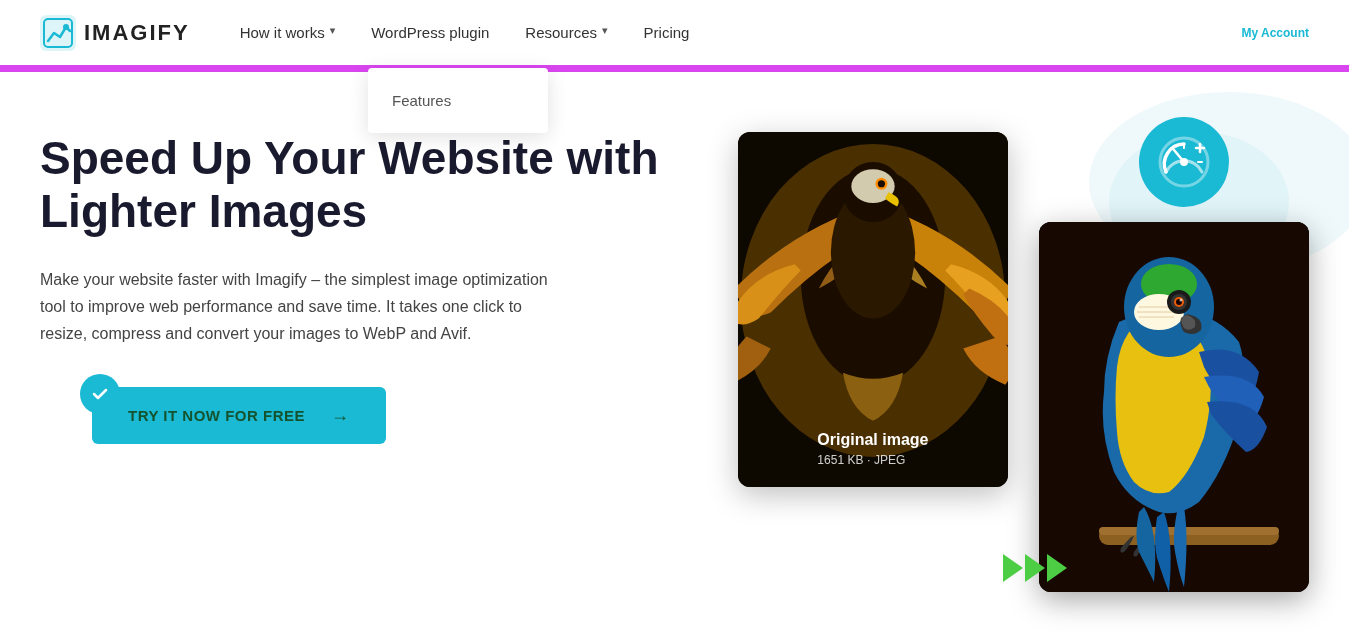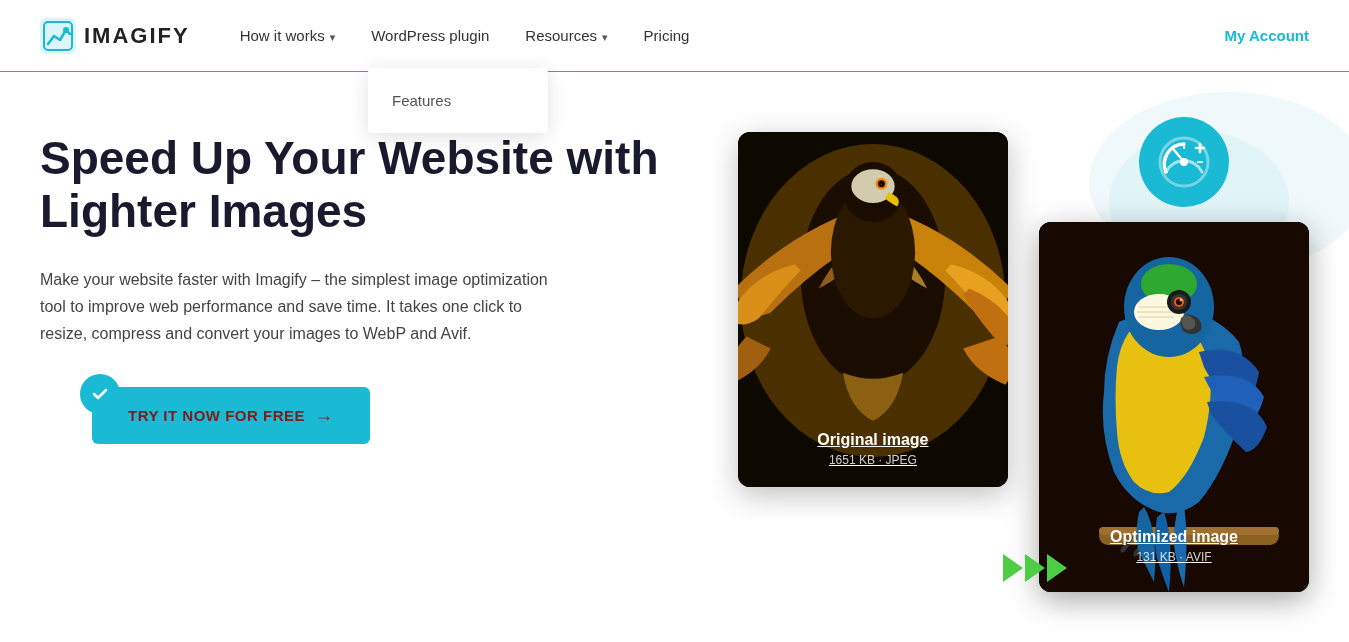--- a/index.html
+++ b/index.html
@@ -5,21 +5,21 @@
     * { margin: 0; padding: 0; box-sizing: border-box; }
     body { font-family: 'Segoe UI', Arial, sans-serif; background: #fff; overflow-x: hidden; width: 1349px; height: 642px; position: relative; }
 
     
     nav {
       display: flex;
       align-items: center;
       padding: 0 40px;
       height: 72px;
       background: #fff;
-      border-bottom: 1px solid #d946ef;
+      border-bottom: 7px solid #d946ef;
       position: relative;
       z-index: 100;
     }
     .logo {
       display: flex;
       align-items: center;
       gap: 8px;
       text-decoration: none;
       margin-right: 50px;
     }
@@ -34,41 +34,41 @@
       color: #222;
     }
     .nav-links {
       display: flex;
       align-items: center;
       gap: 36px;
       flex: 1;
     }
     .nav-item {
       display: flex;
-      align-items: flex-end;
+      align-items: flex-start;
       gap: 5px;
       cursor: pointer;
       color: #333;
       font-size: 15px;
       font-weight: 500;
       text-decoration: none;
       position: relative;
     }
     .nav-item .chevron {
       font-size: 11px;
       color: #555;
     }
     .nav-right {
       display: flex;
       align-items: center;
       gap: 24px;
     }
     .my-account {
       color: #1ab9d4;
-      font-size: 15px;
+      font-size: 12px;
       font-weight: 600;
       cursor: pointer;
       text-decoration: none;
     }
     .get-started-btn {
       background: #1ab9d4;
       color: #fff;
       border: none;
       border-radius: 4px;
       padding: 12px 24px;
@@ -118,30 +118,30 @@
     }
     .hero-desc {
       font-size: 16px;
       color: #444;
       line-height: 1.7;
       max-width: 520px;
       margin-bottom: 40px;
     }
     .try-btn {
       background: #1ab9d4;
-      color: #7f1d1d;
+      color: #14532d;
       border: none;
       border-radius: 6px;
       padding: 18px 36px;
       font-size: 15px;
       font-weight: 700;
       cursor: pointer;
       display: inline-flex;
       align-items: center;
-      gap: 10px;
+      gap: 26px;
       letter-spacing: 0.5px;
       text-transform: uppercase;
     }
     .try-btn .arrow {
       font-size: 18px;
     }
     .checkmark-badge {
       position: absolute;
       left: 40px;
       bottom: 30px;
@@ -254,24 +254,22 @@
       background: linear-gradient(170deg, #0d0d0d 0%, #1a0d00 20%, #2a1500 40%, #1a1a1a 100%);
       position: relative;
       display: flex;
       align-items: flex-end;
       justify-content: center;
       padding-bottom: 20px;
     }
 
     .card-label {
       color: #fff;
-      text-align: center;
       position: relative;
       z-index: 5;
-      text-decoration: underline;
     }
     .card-label-title {
       font-size: 16px;
       font-weight: 700;
       margin-bottom: 4px;
     }
     .card-label-sub {
       font-size: 12px;
       color: rgba(255,255,255,0.8);
     }
@@ -462,20 +460,16 @@
           <rect x="60" y="305" width="180" height="8" rx="4" fill="#a07030"></rect>
 
           <path d="M95 314 Q90 325 85 330 Q80 332 82 326 Q87 320 92 315Z" fill="#333"></path>
           <path d="M105 316 Q102 328 98 334 Q93 336 95 330 Q100 324 103 317Z" fill="#333"></path>
           <path d="M115 317 Q114 330 111 336 Q106 337 109 331 Q113 325 113 318Z" fill="#333"></path>
 
           <path d="M105 285 Q120 310 115 360 Q110 350 100 330 Q95 315 100 290Z" fill="#1565a0"></path>
           <path d="M125 290 Q135 318 130 370 Q125 358 118 336 Q114 320 118 295Z" fill="#1060a8"></path>
           <path d="M145 285 Q150 315 145 365 Q140 352 136 330 Q133 315 138 290Z" fill="#1a6ab0"></path>
         </svg>
-        <div class="card-label" style="margin-bottom:8px;">
-          <div class="card-label-title">Optimized image</div>
-          <div class="card-label-sub">131 KB · AVIF</div>
-        </div>
       </div>
     </div>
   </div>
 </div>
 
 </body></html>

